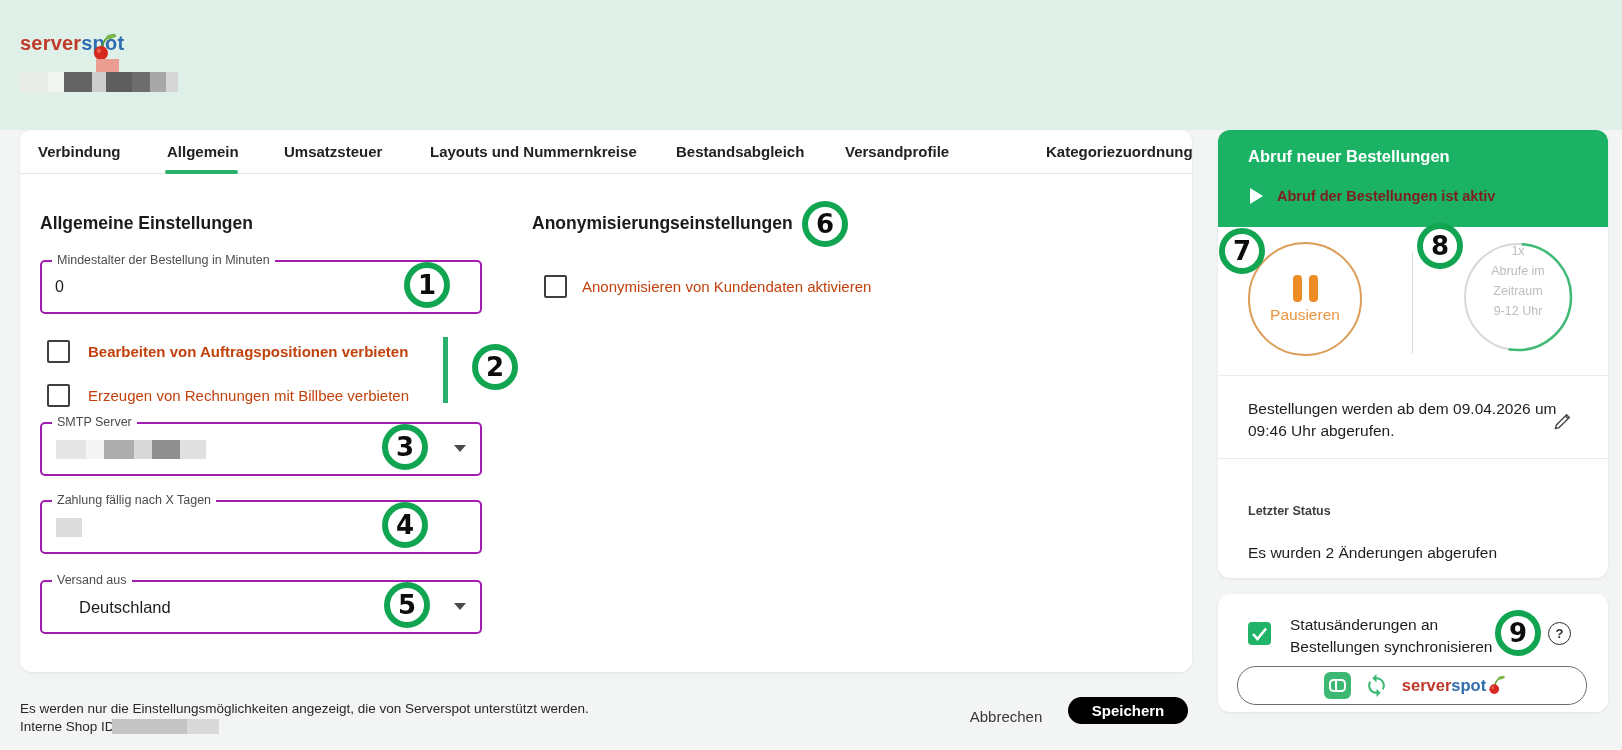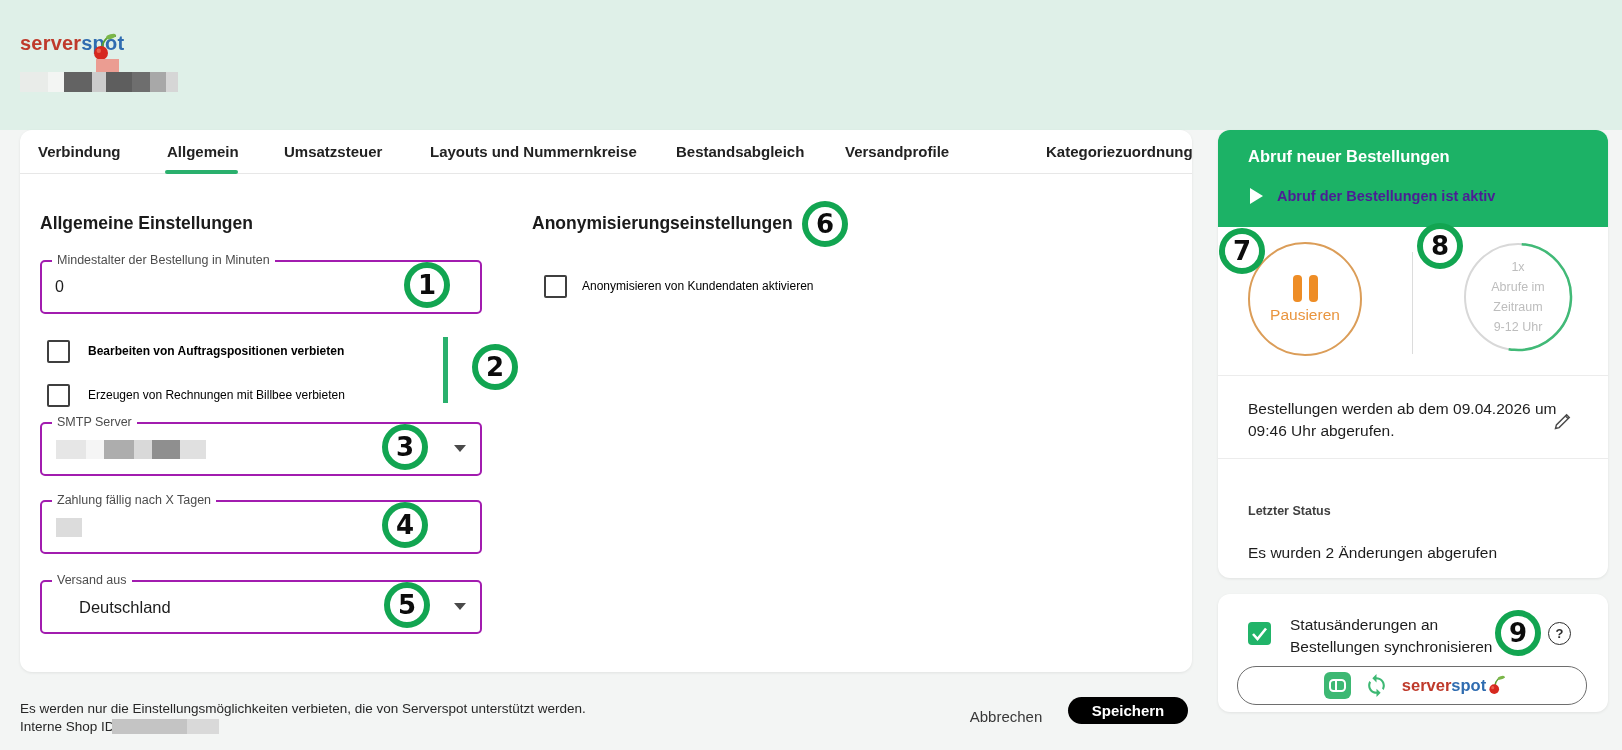--- a/index.html
+++ b/index.html
@@ -18,41 +18,41 @@
   .tab{position:absolute;top:130px;height:43px;line-height:43px;font-size:15px;font-weight:bold;color:#222;cursor:pointer;white-space:nowrap;}
   .tabline{left:20px;top:173px;width:1172px;height:1px;background:#e7e7e7;}
   .underline{left:165px;top:170px;width:73px;height:4px;background:#2ab06d;border-radius:2px;}
   
   .mfield{position:absolute;border:2px solid #a21caf;border-radius:5px;background:#fff;width:438px;height:50px;}
   .mlabel{position:absolute;top:-9px;left:10px;background:#fff;padding:0 5px;font-size:12.5px;color:#4c4c4c;white-space:nowrap;}
   .mvalue{position:absolute;left:13px;top:50%;transform:translateY(-50%);font-size:16px;color:#1c1c1c;}
   .caret{position:absolute;width:0;height:0;border-left:6px solid transparent;border-right:6px solid transparent;border-top:7px solid #4a4a4a;}
   
   .cb{position:absolute;width:19px;height:19px;border:2px solid #3f3f3f;border-radius:2px;background:#fff;cursor:pointer;}
-  .cbl{position:absolute;font-size:12px;color:#000000;transform:translateY(-50%);white-space:nowrap;}
+  .cbl{position:absolute;font-size:15px;color:#c2410c;transform:translateY(-50%);white-space:nowrap;}
   .h1{position:absolute;font-size:17.5px;font-weight:bold;color:#1b1b1b;white-space:nowrap;}
   .greenbar{left:443px;top:337px;width:5px;height:66px;background:#2ab06d;}
   
   .badge{position:absolute;width:34px;height:34px;border:6px solid #12a551;border-radius:50%;background:#fff;
     color:#0c0c0c;font-weight:bold;font-size:26px;display:flex;align-items:center;justify-content:center;
     transform:translate(-50%,-50%);font-family:"DejaVu Sans",sans-serif;z-index:5;}
   
   .ghead{left:1218px;top:130px;width:390px;height:97px;background:#1cb266;border-radius:12px 12px 0 0;z-index:2;}
   .gtitle{position:absolute;left:30px;top:17px;color:#fff;font-size:16.5px;font-weight:bold;}
-  .grow{position:absolute;left:32px;top:58px;display:flex;align-items:center;gap:14px;color:#4c1d95;font-size:14.5px;font-weight:bold;}
+  .grow{position:absolute;left:32px;top:58px;display:flex;align-items:center;gap:14px;color:#7f1d1d;font-size:14.5px;font-weight:bold;}
   .play{width:0;height:0;border-top:8px solid transparent;border-bottom:8px solid transparent;border-left:13px solid #fff;}
   .pausecirc{left:1248px;top:242px;width:110px;height:110px;border:2px solid #db9d58;border-radius:50%;
     display:flex;flex-direction:column;align-items:center;justify-content:center;cursor:pointer;background:#fff;}
   .pbars{display:flex;gap:7px;}
   .pbar{width:9px;height:27px;background:#ee8d26;border-radius:4px;}
   .plab{margin-top:4px;font-size:15.5px;color:#e9953f;}
   .vdiv{left:1412px;top:252px;width:1px;height:102px;background:#dcdcdc;}
   .ringwrap{left:1462px;top:241px;width:112px;height:112px;}
   .ringtext{position:absolute;left:0;top:0;width:112px;height:112px;display:flex;flex-direction:column;
-    align-items:center;justify-content:center;font-size:12.5px;color:#bdbdbd;line-height:20px;}
+    align-items:center;justify-content:flex-start;font-size:12.5px;color:#bdbdbd;line-height:20px;}
   .hdiv{left:1218px;width:390px;height:1px;background:#ececec;}
   .nexttext{left:1248px;top:398px;width:310px;font-size:15.5px;line-height:21.5px;color:#1d1d1d;}
   .lastlab{left:1248px;top:504px;font-size:12.5px;font-weight:bold;color:#404040;}
   .lastval{left:1248px;top:544px;font-size:15.5px;color:#1d1d1d;}
   .gcheck{left:1248px;top:622px;width:23px;height:23px;background:#21b469;border-radius:4px;cursor:pointer;}
   .synclab{left:1290px;top:614px;width:212px;font-size:15.5px;line-height:21.5px;color:#1c1c1c;}
   .help{left:1548px;top:622px;width:23px;height:23px;border:1.5px solid #2c2c2c;border-radius:50%;
     display:flex;align-items:center;justify-content:center;font-size:13px;font-weight:bold;color:#2c2c2c;cursor:pointer;box-sizing:border-box;}
   .pill{left:1237px;top:666px;width:348px;height:37px;border:1px solid #6e6e6e;border-radius:19px;
     display:flex;align-items:center;justify-content:center;gap:13px;background:#fff;}
@@ -206,21 +206,21 @@
       <span class="p1" style="color:#bf3a2b;">server</span><span class="p2" style="color:#2f6cb0;">spot</span>
       <svg style="position:absolute;right:-6px;top:-2px;" width="18" height="22" viewBox="0 0 26 30">
         <path d="M10 16 C 11 8, 16 3, 24 4" fill="none" stroke="#5a9e32" stroke-width="2"></path>
         <ellipse cx="19" cy="4.5" rx="5" ry="2.3" fill="#7ab648" transform="rotate(-16 19 4.5)"></ellipse>
         <circle cx="9" cy="21" r="7" fill="#d6281e"></circle>
         <circle cx="6.8" cy="18.8" r="2.2" fill="#ef6a55" opacity=".85"></circle>
       </svg>
     </span>
   </div>
 
-  <div class="abs note">Es werden nur die Einstellungsmöglichkeiten verbieten, die von Serverspot unterstützt werden.</div>
+  <div class="abs note">Es werden nur die Einstellungsmöglichkeiten angezeigt, die von Serverspot unterstützt werden.</div>
   <div class="abs shopid">Interne Shop ID:</div>
   <div class="abs idblock"></div>
   <div class="abs btn-cancel">Abbrechen</div>
   <div class="abs btn-save">
       <span>Speichern</span>
     </div>
 
 </div>
 
 </body></html>

